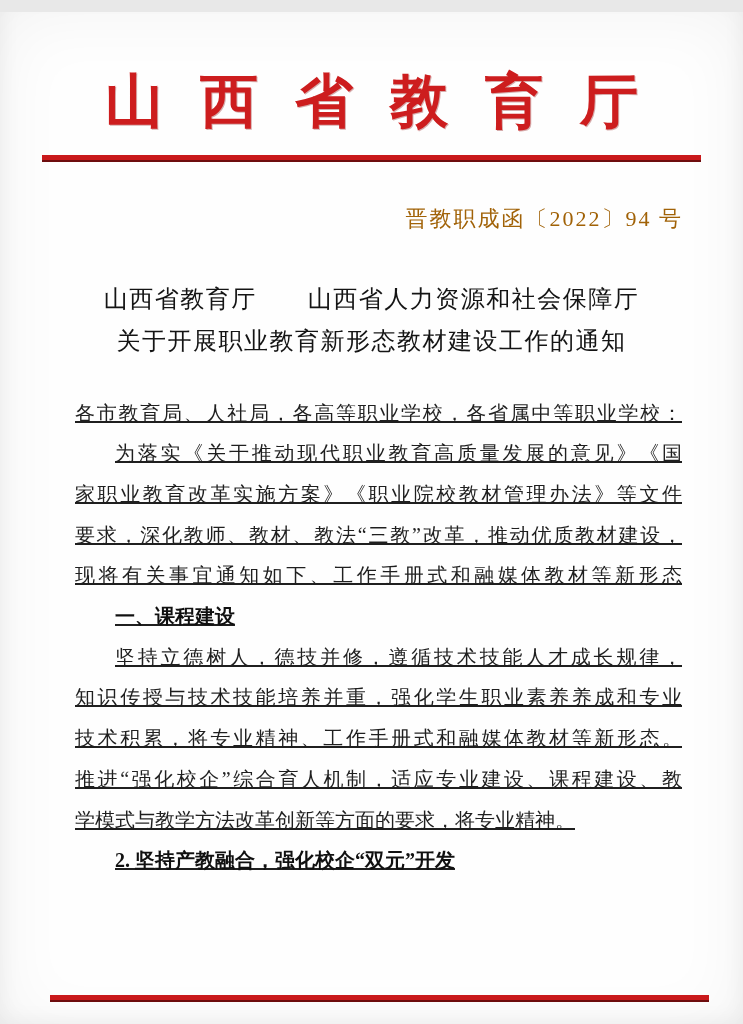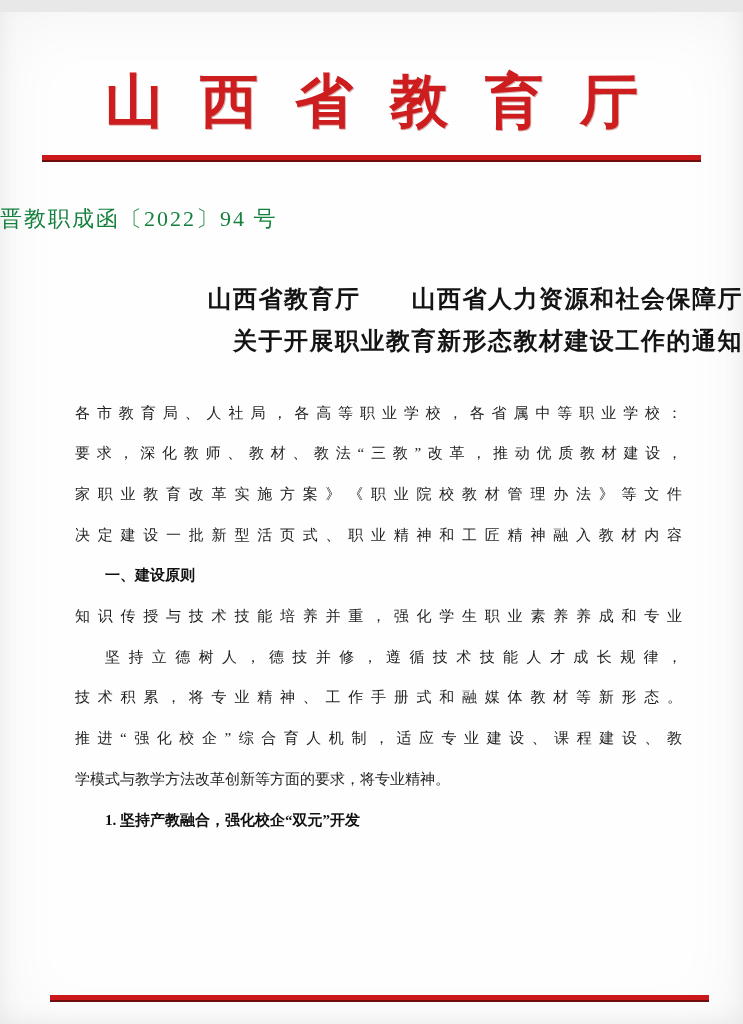--- a/index.html
+++ b/index.html
@@ -34,40 +34,42 @@
   .rule {
     margin: 16px auto 0 auto;
     width: 659px;
     height: 5px;
     background: #c9191b;
     border-bottom: 2.5px solid #6e0d0e;
   }
   .doc-number {
     margin-top: 42px;
     padding-right: 60px;
+    text-align: right;
     font-size: 22px;
-    color: #15803d;
+    color: #a16207;
     letter-spacing: 2px;
   }
   
   .title-block {
     margin-top: 44px;
-    text-align: right;
-    font-weight: bold;
+    text-align: center;
+    font-weight: normal;
     color: #141414;
     font-size: 24px;
     line-height: 42px;
     letter-spacing: 1.5px;
   }
   
   .body-block {
     margin-top: 31px;
     padding: 0 61px 0 75px;
-    font-size: 15px;
+    font-size: 20px;
     color: #1f1f1f;
+    text-decoration: underline;
   }
   .line {
     line-height: 40.7px;
     white-space: nowrap;
   }
   .jx {
     white-space: normal;
     text-align: justify;
     text-align-last: justify;
     text-justify: inter-character;
@@ -96,27 +98,28 @@
 
   <div class="doc-number">晋教职成函〔2022〕94 号</div>
 
   <div class="title-block">
     <div>山西省教育厅　　山西省人力资源和社会保障厅</div>
     <div>关于开展职业教育新形态教材建设工作的通知</div>
   </div>
 
   <div class="body-block">
     <div class="line jx">各市教育局、人社局，各高等职业学校，各省属中等职业学校：</div>
+    <div class="line jx ind">为落实《关于推动现代职业教育高质量发展的意见》《国</div>
+    <div class="line jx">家职业教育改革实施方案》《职业院校教材管理办法》等文件</div>
     <div class="line jx">要求，深化教师、教材、教法“三教”改革，推动优质教材建设，</div>
-    <div class="line jx">家职业教育改革实施方案》《职业院校教材管理办法》等文件</div>
-    <div class="line jx">决定建设一批新型活页式、职业精神和工匠精神融入教材内容</div>
-    <div class="line b ind">一、建设原则</div>
+    <div class="line jx">现将有关事宜通知如下、工作手册式和融媒体教材等新形态</div>
+    <div class="line b ind">一、课程建设</div>
+    <div class="line jx ind">坚持立德树人，德技并修，遵循技术技能人才成长规律，</div>
     <div class="line jx">知识传授与技术技能培养并重，强化学生职业素养养成和专业</div>
-    <div class="line jx ind">坚持立德树人，德技并修，遵循技术技能人才成长规律，</div>
     <div class="line jx">技术积累，将专业精神、工作手册式和融媒体教材等新形态。</div>
     <div class="line jx">推进“强化校企”综合育人机制，适应专业建设、课程建设、教</div>
     <div class="line">学模式与教学方法改革创新等方面的要求，将专业精神。</div>
-    <div class="line b ind">1. 坚持产教融合，强化校企“双元”开发</div>
+    <div class="line b ind">2. 坚持产教融合，强化校企“双元”开发</div>
   </div>
 
   <div class="footer-rule"></div>
 
 </div>
 
 </body></html>

